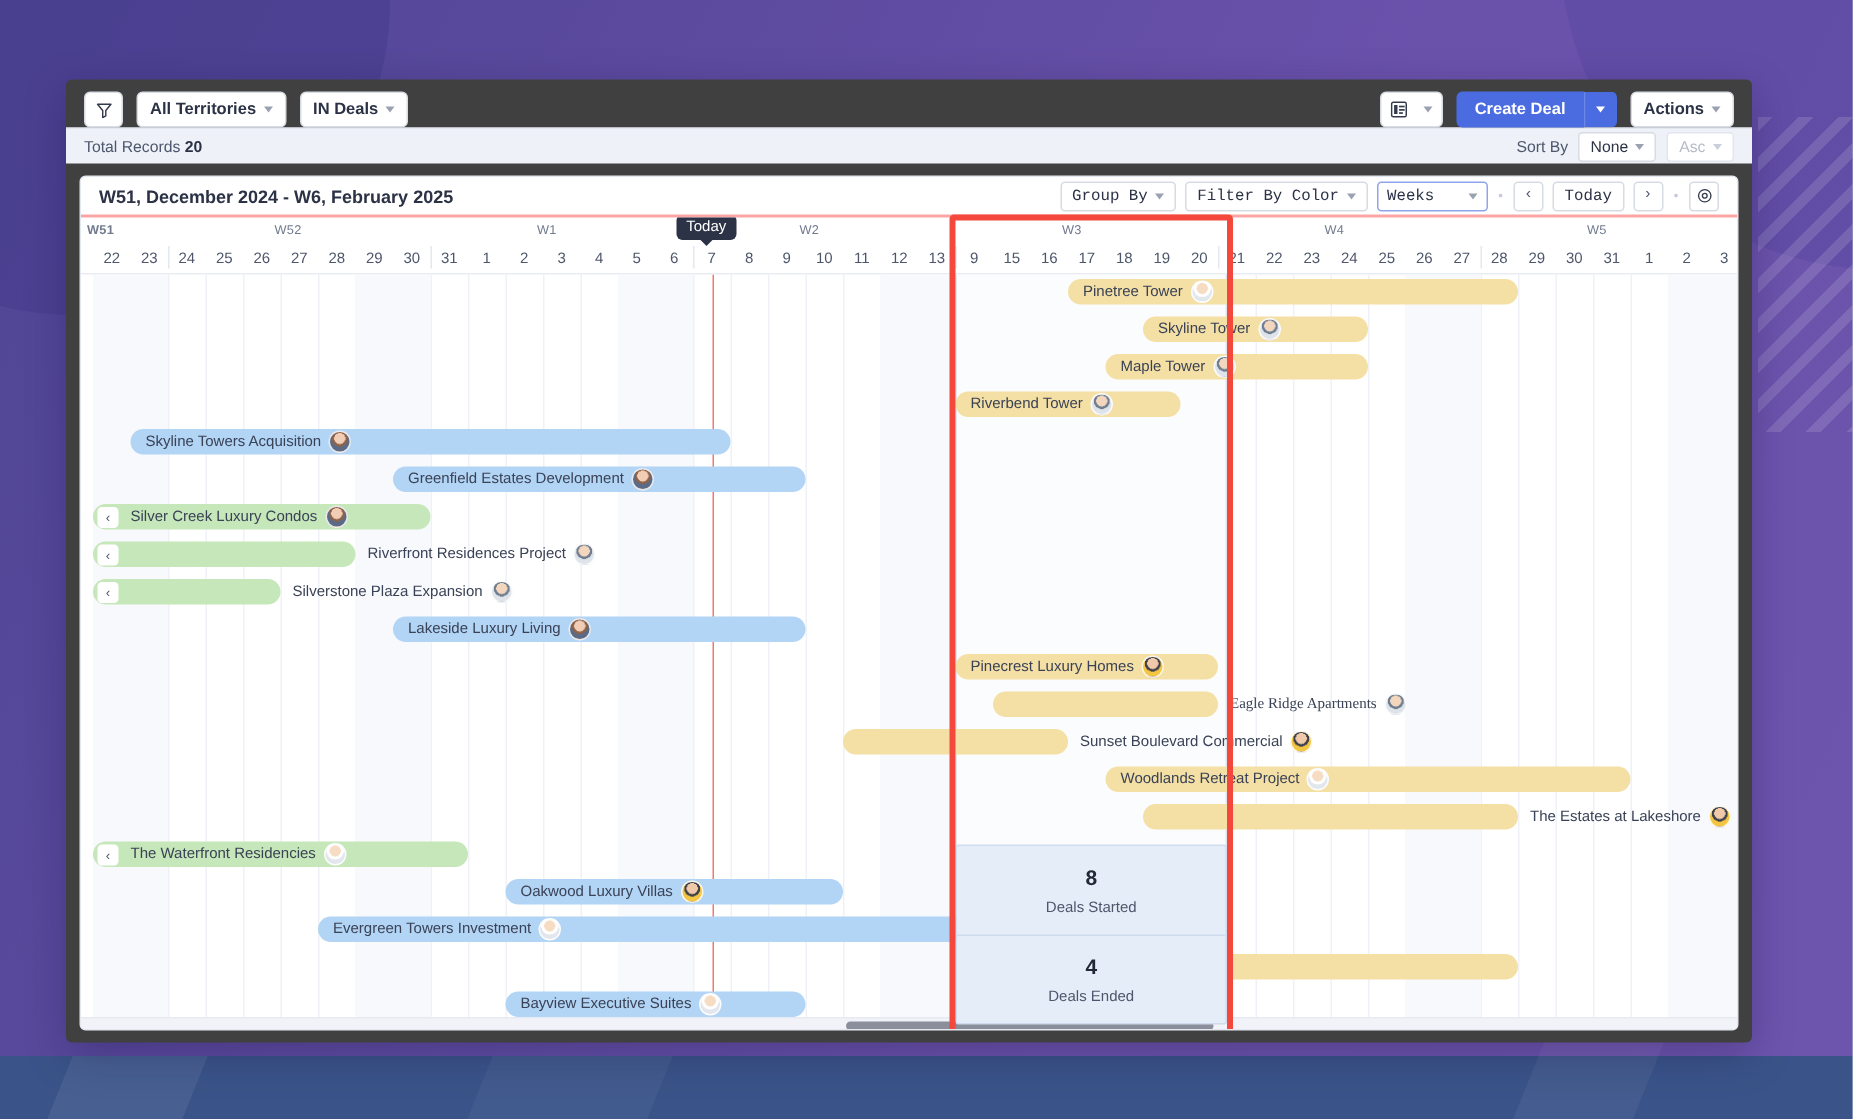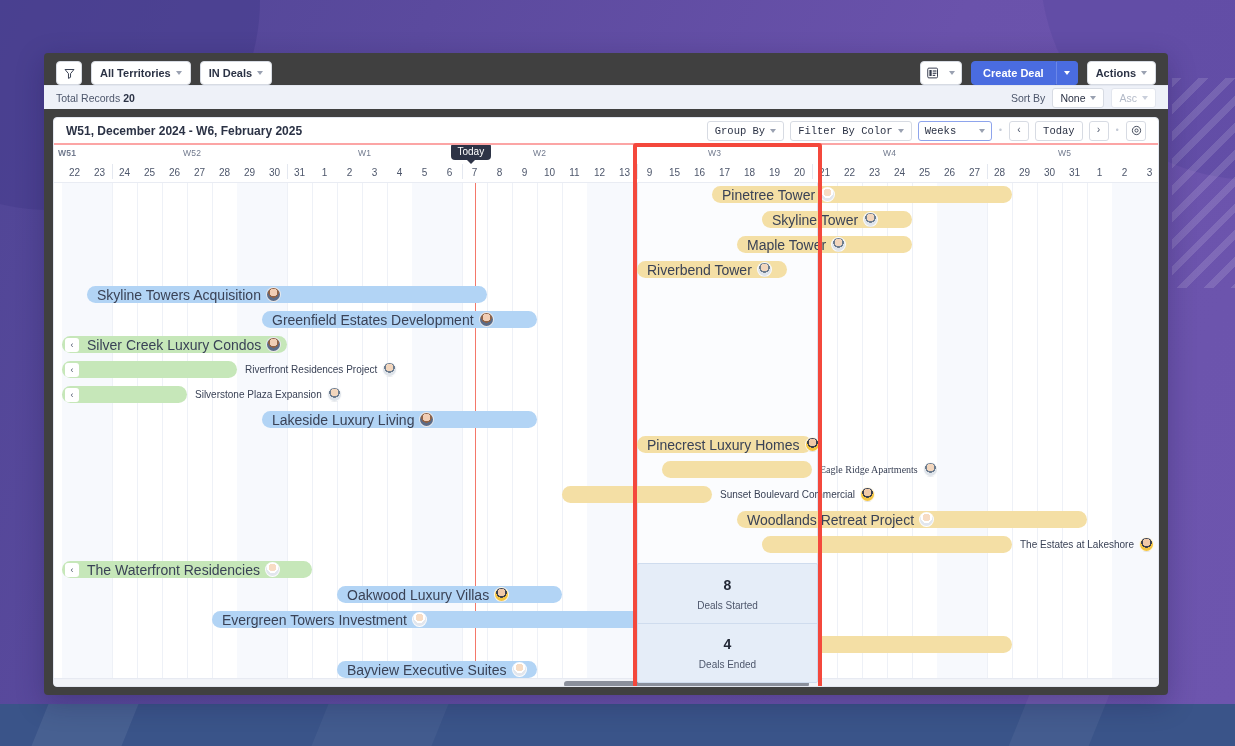--- a/index.html
+++ b/index.html
@@ -181,21 +181,21 @@
 
   
   .bar {
     position: absolute; height: 17px; border-radius: 9px;
     display: flex; align-items: center;
   }
   .bar.blue   { background: #b2d4f5; }
   .bar.green  { background: #c6e7b9; }
   .bar.yellow { background: #f4dfa5; }
   .bar-label {
-    font-size: 14px; color: #3a4256; white-space: nowrap;
+    font-size: 10px; color: #3a4256; white-space: nowrap;
     display: flex; align-items: center; gap: 5px;
   }
   .bar-label.inside-left { padding-left: 10px; }
   .label-outside-left {
     position: absolute; font-size: 10px; color: #3a4256; white-space: nowrap;
     display: flex; align-items: center; gap: 5px; height: 17px;
   }
   .avatar {
     width: 15px; height: 15px; border-radius: 50%;
     display: inline-block; flex: none;

